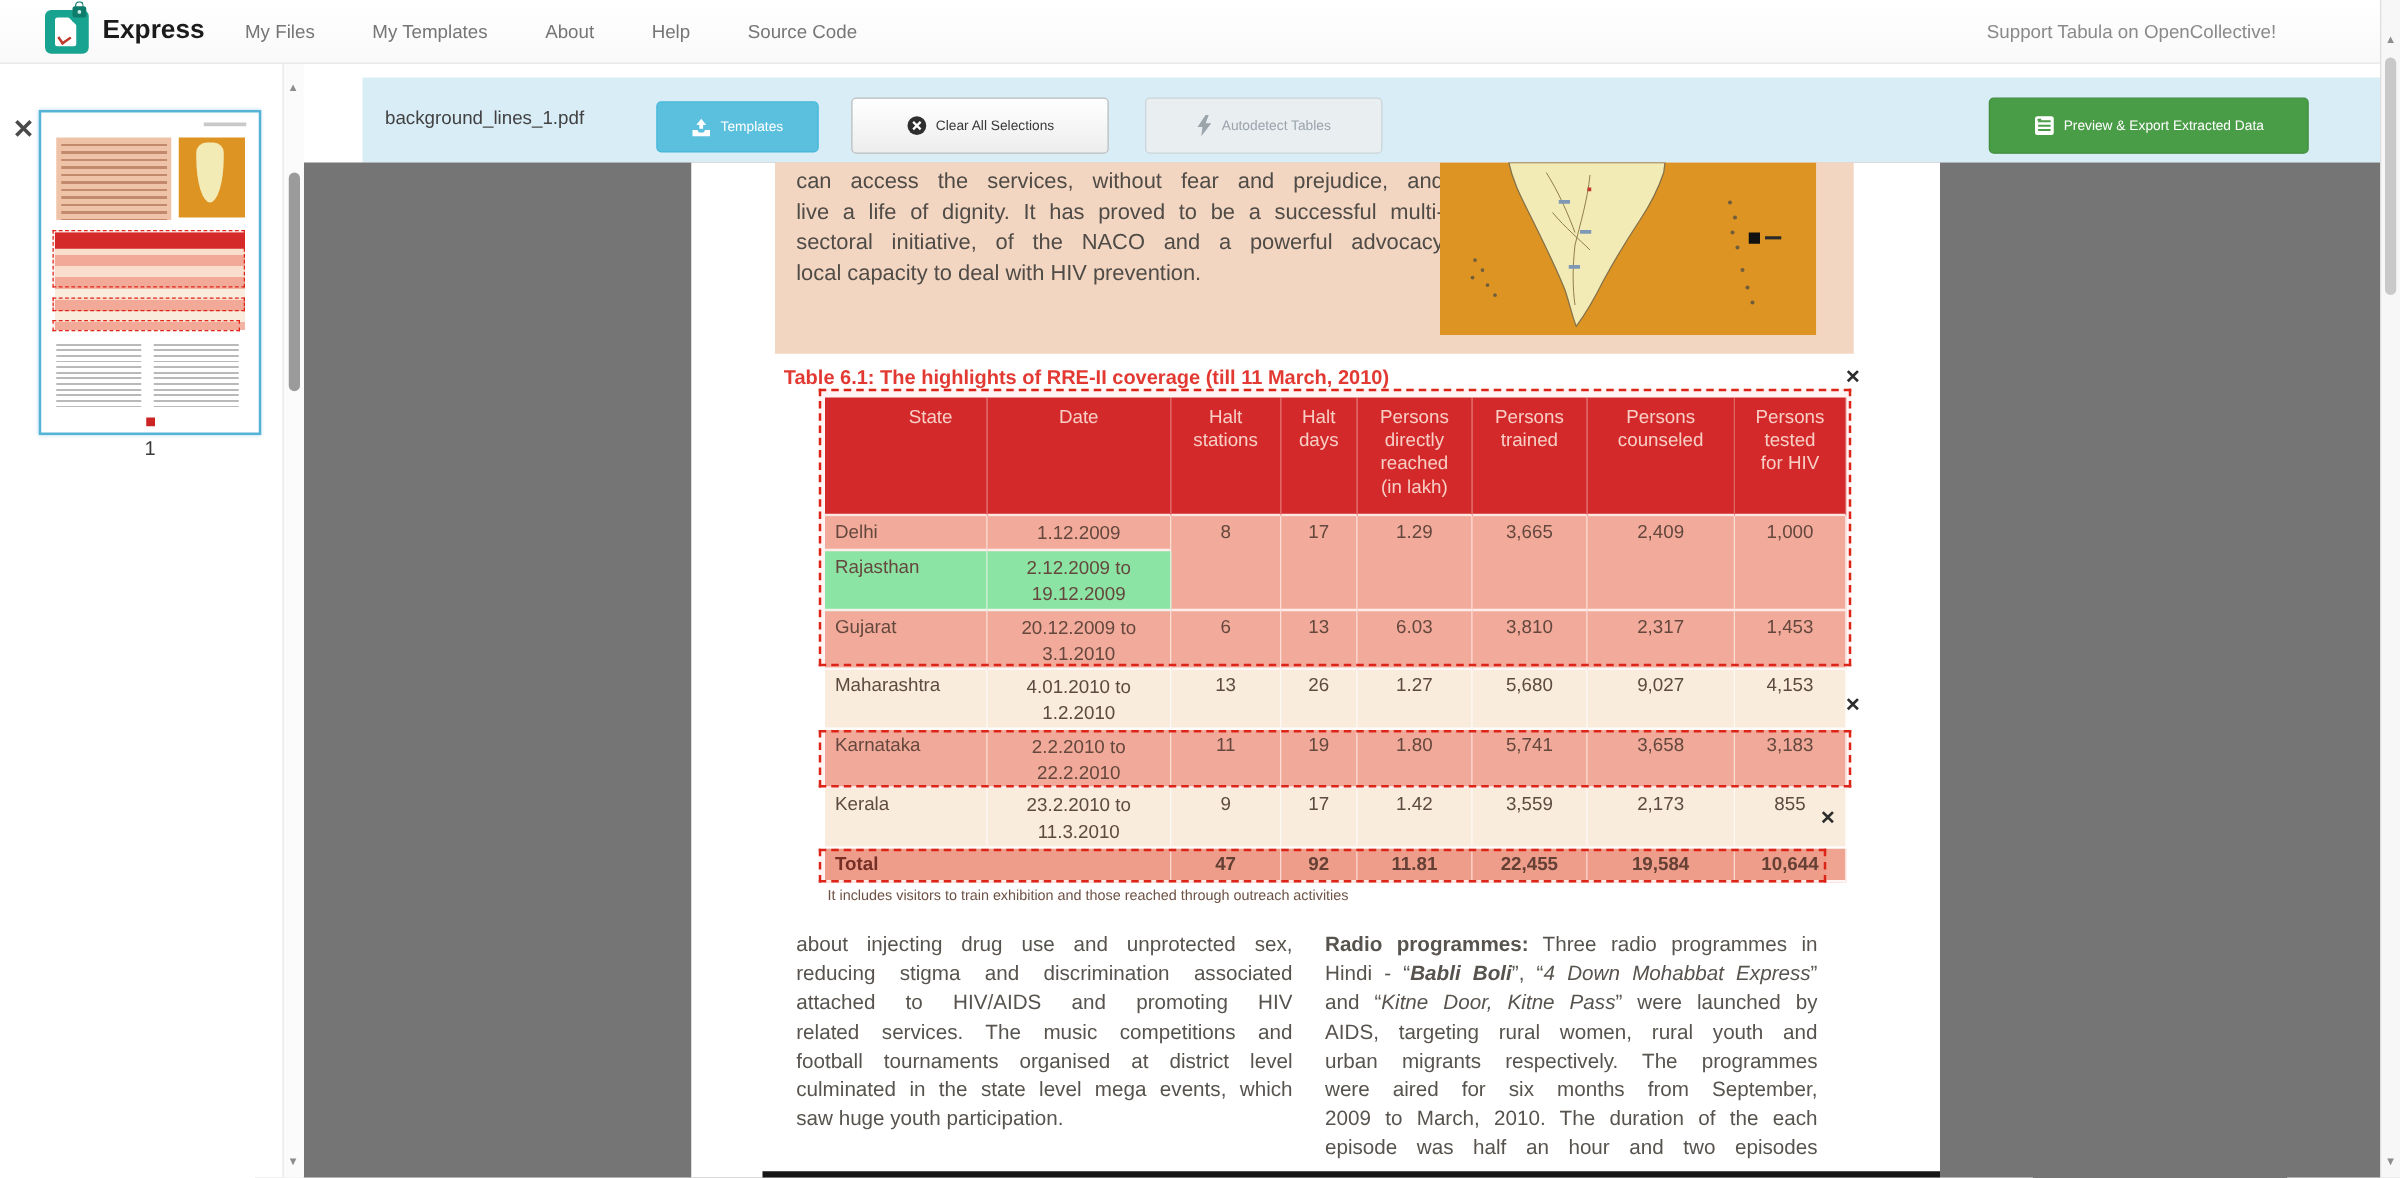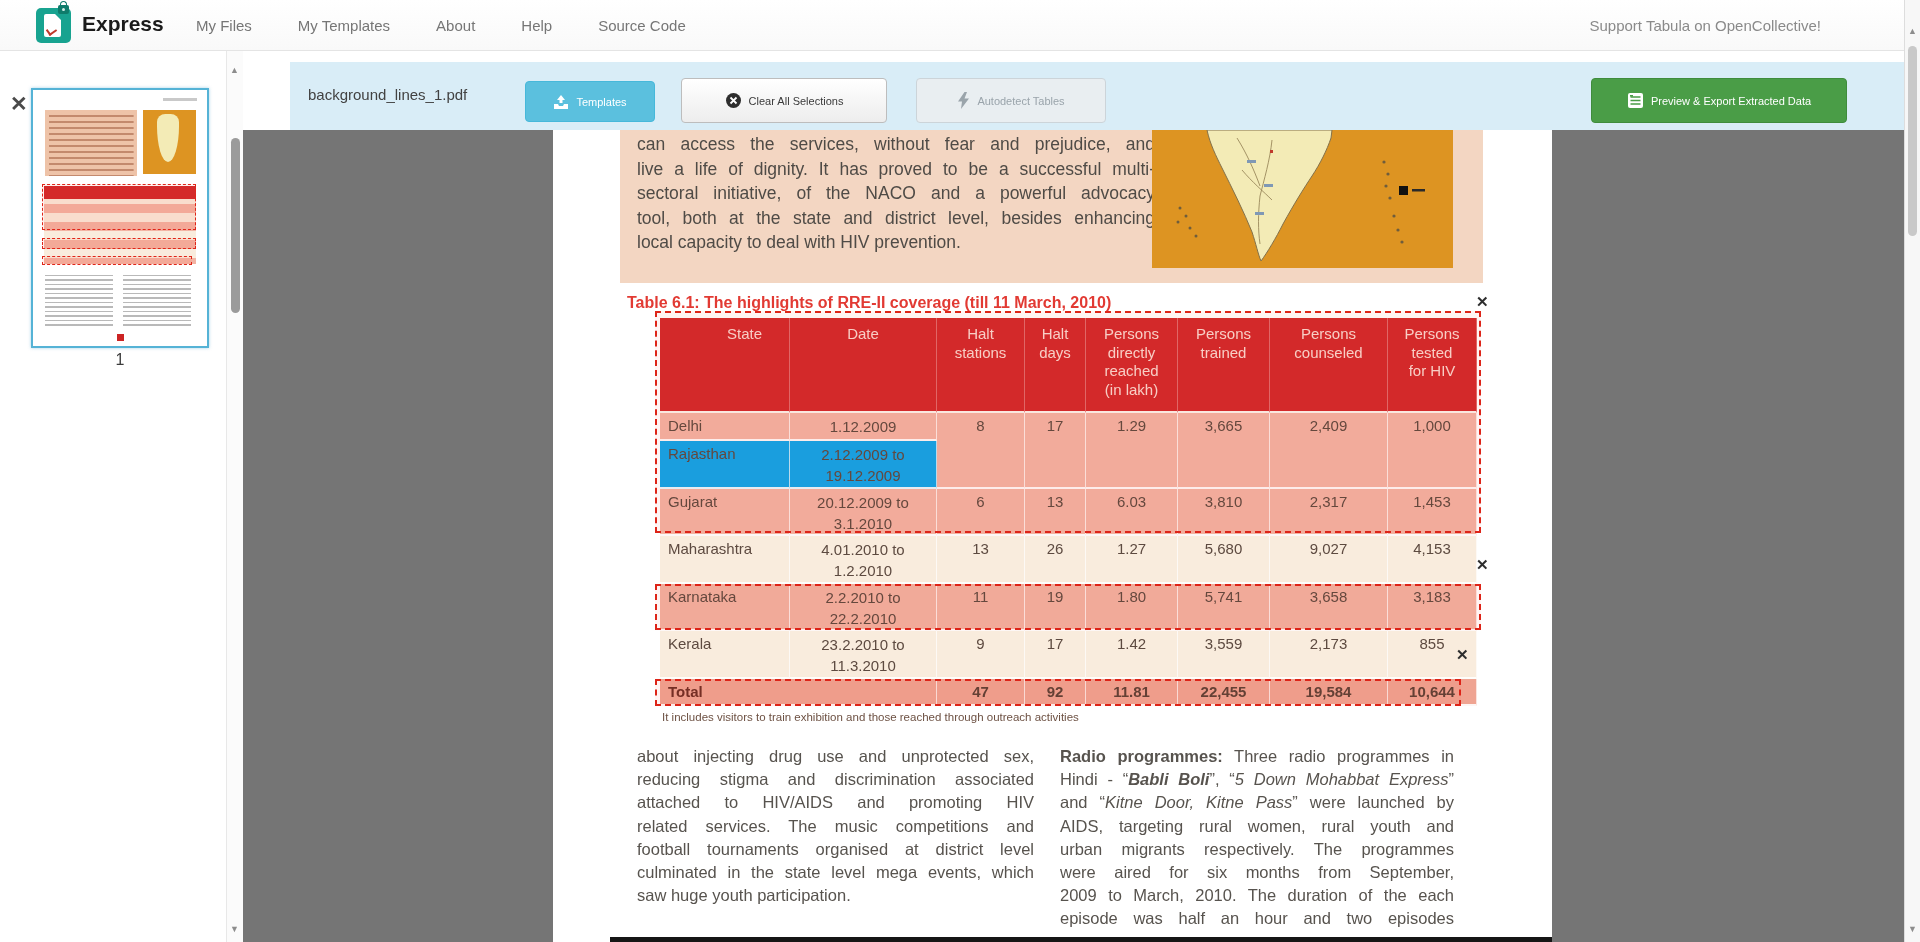--- a/index.html
+++ b/index.html
@@ -96,21 +96,21 @@
     grid-template-rows:95px 28px 48px 47px 48px 47px 48px 27px; }
   .th { background:#d12a2c; color:#f8d7cf; font-size:15px; line-height:1.24; white-space:pre-line;
     text-align:center; padding-top:7px; border-right:1px solid rgba(255,255,255,.3);
     border-bottom:2px solid #faf2ea; }
   .th:last-of-type { border-right:none; }
   .td { font-size:15px; color:#5d4a40; border-right:1px solid rgba(255,255,255,.7);
     border-bottom:2px solid rgba(255,255,255,.9); }
   .td.state { padding:4px 0 0 8px; }
   .td.date { text-align:center; white-space:pre-line; line-height:1.4; padding-top:3px; }
   .td.num { text-align:center; padding-top:4px; }
-  .r0,.r2 { background:#f2b3a3; } .r1 { background:#0ea5e9; }
+  .r0,.r2 { background:#f2b3a3; } .r1 { background:#86efac; }
   .r3,.r5 { background:#f9ecdd; } .r4 { background:#f1b1a1; } .r6 { background:#efa492; }
   .total-label { font-weight:bold; color:#6e3026; }
   .total-num { font-weight:bold; color:#5c4237; }
 
   .footnote { position:absolute; left:109px; top:581px; font-size:11.5px; color:#6d5143; }
 
   .jline { text-align:justify; text-align-last:justify; overflow:hidden; }
   .jline.last { text-align-last:left; }
   .callout-text .jline { height:24.6px; }
   .col-text { position:absolute; top:617px; font-size:16.5px; color:#57534e; }
@@ -219,21 +219,20 @@
   </div>
 
   <div class="viewport">
     <div class="pdf-page">
 
       <div class="peach">
         <div class="callout-text">
             <div class="jline">can access the services, without fear and prejudice, and</div>
             <div class="jline">live a life of dignity. It has proved to be a successful multi-</div>
             <div class="jline">sectoral initiative, of the NACO and a powerful advocacy</div>
-            <div class="jline">tool, both at the state and district level, besides enhancing</div>
             <div class="jline last">local capacity to deal with HIV prevention.</div>
           </div>
         <svg class="map" viewBox="0 0 301 138">
           <rect x="0" y="0" width="301" height="138" fill="#dd9422"></rect>
           <path d="M55,0 C58,14 64,26 70,38 C80,58 92,82 100,102 C104,114 106,124 109,131
                    C115,123 124,108 131,94 C142,74 152,58 160,46 C168,34 175,20 179,8 L180,0 Z" fill="#f3ebb6" stroke="#83714a" stroke-width="1"></path>
           <path d="M85,8 C95,24 102,40 108,56 M120,10 C118,30 112,50 108,66 M90,40 C100,52 112,62 120,70
                    M108,66 C106,84 106,100 108,114" stroke="#8f7c50" stroke-width="0.8" fill="none"></path>
           <rect x="95" y="30" width="9" height="3" fill="#7f98b5"></rect>
           <rect x="112" y="54" width="9" height="3" fill="#7f98b5"></rect>
@@ -347,21 +346,21 @@
           <div class="jline">about injecting drug use and unprotected sex,</div>
           <div class="jline">reducing stigma and discrimination associated</div>
           <div class="jline">attached to HIV/AIDS and promoting HIV</div>
           <div class="jline">related services. The music competitions and</div>
           <div class="jline">football tournaments organised at district level</div>
           <div class="jline">culminated in the state level mega events, which</div>
           <div class="jline last">saw huge youth participation.</div>
         </div>
       <div class="col-text col-right">
           <div class="jline"><span style="font-weight: bold;">Radio programmes:</span><span> Three radio programmes in</span></div>
-          <div class="jline"><span>Hindi - “</span><span style="font-weight: bold; font-style: italic;">Babli Boli</span><span>”, “</span><span style="font-style: italic;">5 Down Mohabbat Express</span><span>”</span></div>
+          <div class="jline"><span>Hindi - “</span><span style="font-weight: bold; font-style: italic;">Babli Boli</span><span>”, “</span><span style="font-style: italic;">4 Down Mohabbat Express</span><span>”</span></div>
           <div class="jline"><span>and “</span><span style="font-style: italic;">Kitne Door, Kitne Pass</span><span>” were launched by</span></div>
           <div class="jline"><span>AIDS, targeting rural women, rural youth and</span></div>
           <div class="jline"><span>urban migrants respectively. The programmes</span></div>
           <div class="jline"><span>were aired for six months from September,</span></div>
           <div class="jline"><span>2009 to March, 2010. The duration of the each</span></div>
           <div class="jline"><span>episode was half an hour and two episodes</span></div>
         </div>
 
       <div class="bottom-bar"></div>
     </div>

